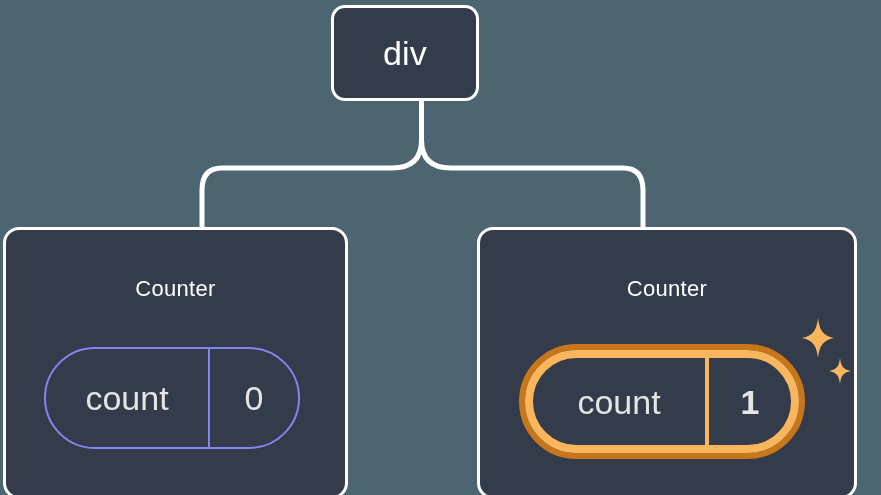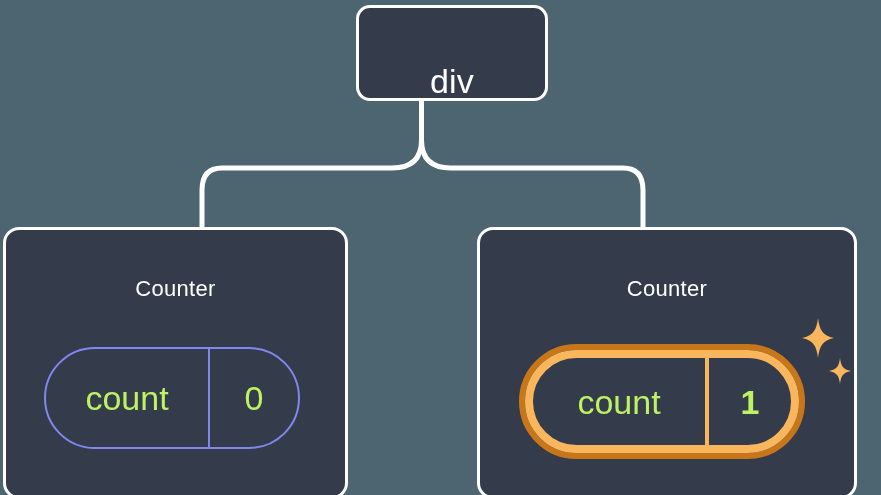--- a/index.html
+++ b/index.html
@@ -31,25 +31,25 @@
     position: absolute;
     box-sizing: border-box;
     background: #343b4a;
     border: 3px solid #ffffff;
     border-radius: 16px;
     display: flex;
     flex-direction: column;
     align-items: center;
   }
   #div-node {
-    left: 356px;
+    left: 331px;
     top: 5px;
-    width: 192px;
+    width: 148px;
     height: 96px;
-    justify-content: flex-end;
+    justify-content: center;
     border-radius: 14px;
   }
   .node-title-div {
     color: #ffffff;
     font-size: 34px;
     font-weight: 400;
     letter-spacing: 0.2px;
     line-height: 1;
   }
 
@@ -88,21 +88,21 @@
     border: 2px solid #8287f0;
     border-radius: 999px;
     height: 102px;
     background: transparent;
     overflow: hidden;
   }
   .pill-key, .pill-val {
     display: flex;
     align-items: center;
     justify-content: center;
-    color: #bef264;
+    color: #e5e5e5;
     font-size: 34px;
     font-weight: 400;
     line-height: 1;
   }
   .pill-key { width: 162px; }
   .pill-val { width: 88px; border-left: 2px solid #8287f0; }
 
   #pill-left-wrap { left: 44px; top: 347px; }
 
   

